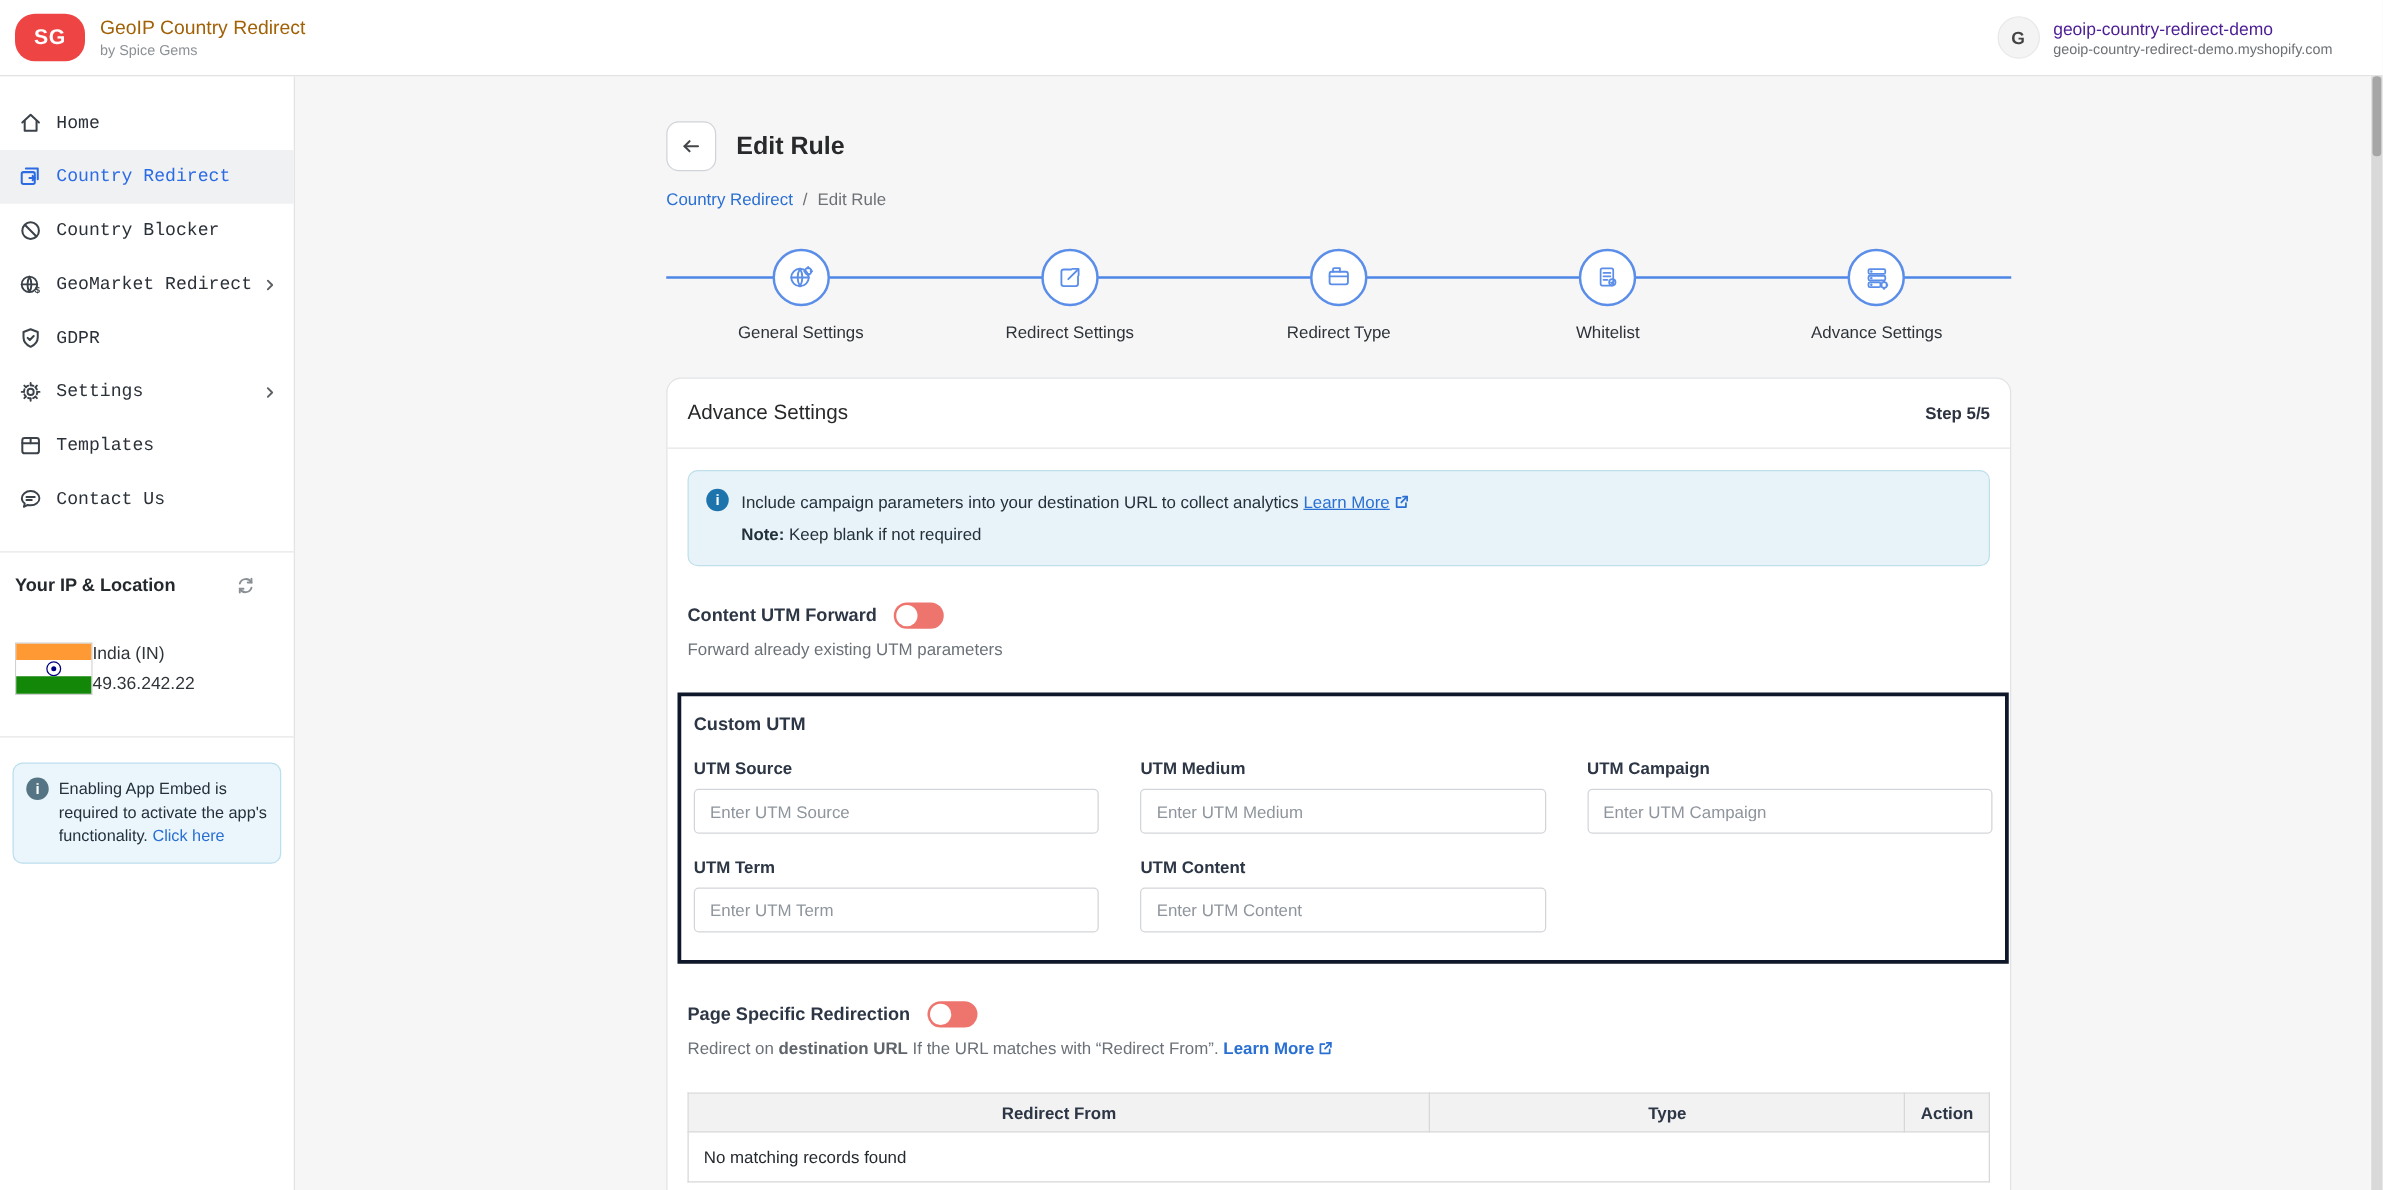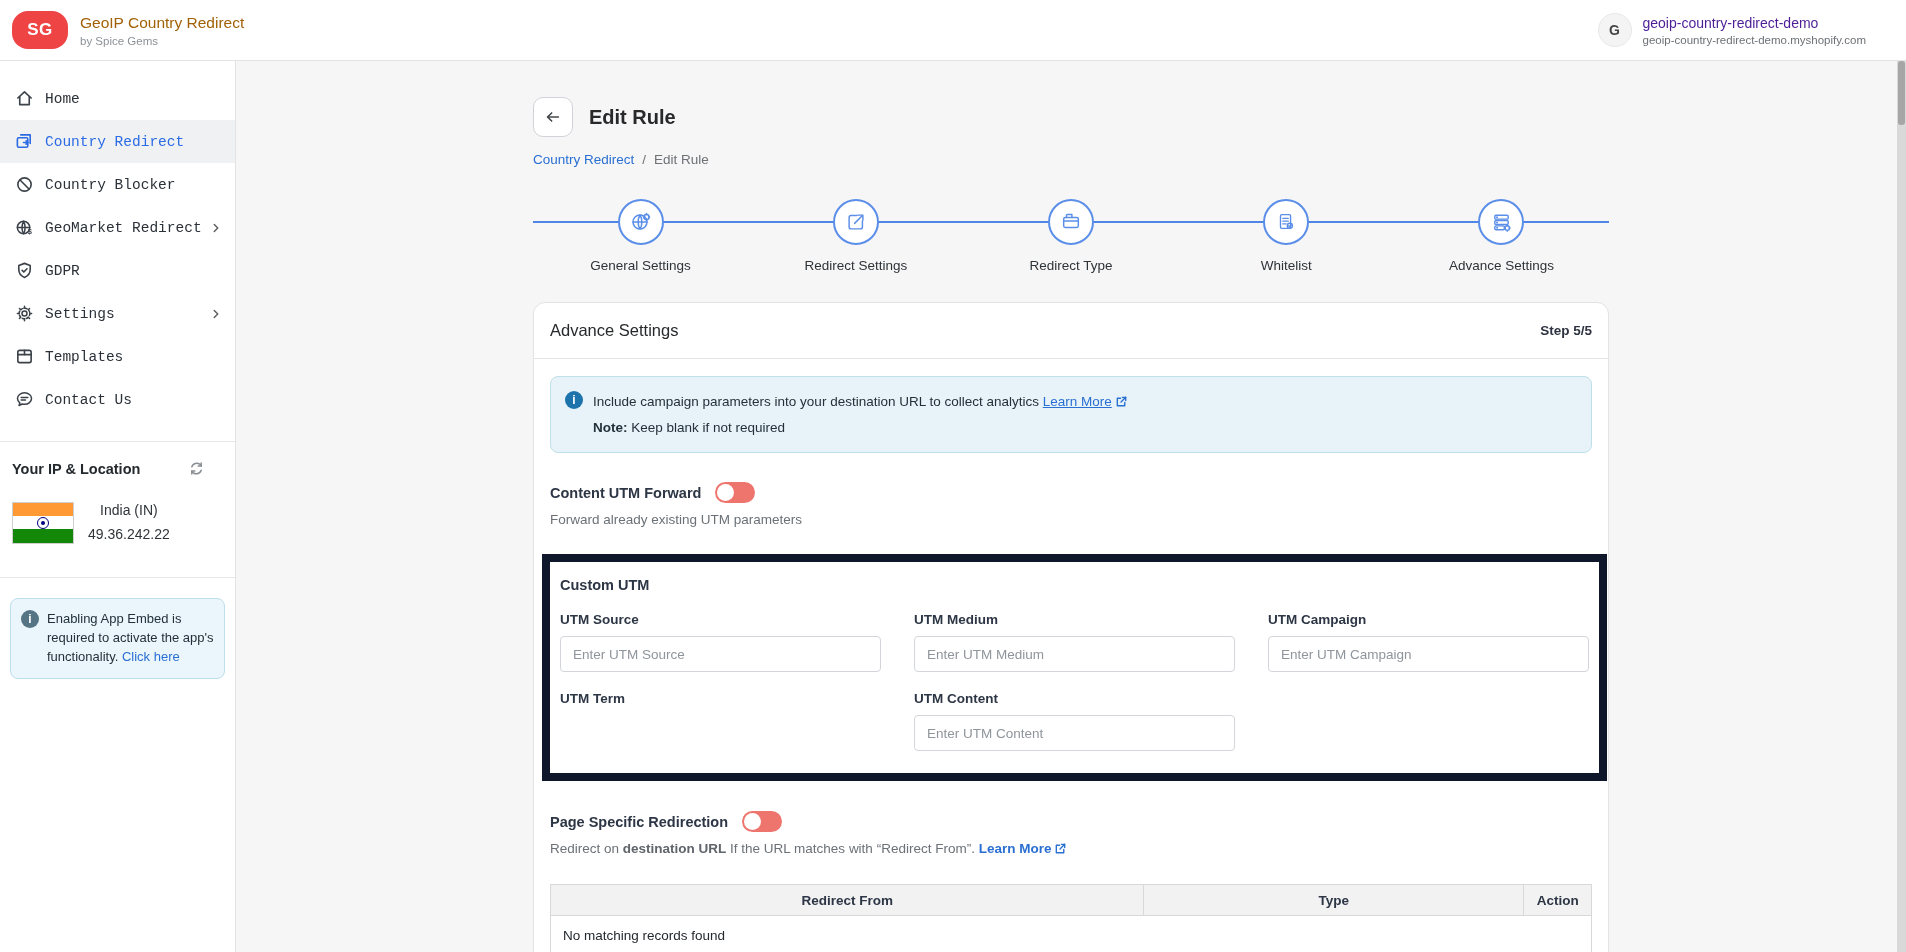--- a/index.html
+++ b/index.html
@@ -28,21 +28,21 @@
               font-size:14.5px; color:#2b3138; position:relative; }
   .nav-item.active { background:#f0f1f3; color:#2b6be4; }
   .nav-icon { width:20px; height:20px; display:flex; align-items:center; justify-content:center; flex:0 0 20px; }
   .nav-icon svg { stroke:#3b4249; }
   .nav-item.active .nav-icon svg { stroke:#2b6be4; }
   .nav-chevron { position:absolute; right:12px; top:50%; transform:translateY(-50%); display:flex; }
   .sb-divider { border-top:1px solid #e6e6e6; margin-top:20px; }
   .ip-block { padding:18px 12px 0 12px; }
   .ip-head-row { display:flex; align-items:center; justify-content:space-between; }
   .ip-heading { font-size:14.5px; font-weight:700; color:#24292e; }
-  .ip-body { display:flex; align-items:center; gap:14px; margin-top:22px;text-align:center; }
+  .ip-body { display:flex; align-items:center; margin-top:34px; }
   .flag { width:62px; height:42px; border:1px solid #cfcfcf; display:flex; flex-direction:column; }
   .flag .saffron { flex:1; background:#ff9933; }
   .flag .white { flex:1; background:#ffffff; display:flex; align-items:center; justify-content:center; }
   .flag .green { flex:1; background:#138808; }
   .chakra { width:12px; height:12px; border:1.5px solid #000080; border-radius:50%;
             display:flex; align-items:center; justify-content:center; }
   .chakra i { width:4px; height:4px; background:#000080; border-radius:50%; display:block; }
   .ip-lines { font-size:14px; color:#30353a; line-height:1.7; }
   .sb-divider2 { border-top:1px solid #e6e6e6; margin-top:30px; }
   .notice { margin:20px 10px 0 10px; background:#eaf6fb; border:1px solid #bcdeed; border-radius:8px;
@@ -89,21 +89,21 @@
   .ext-icon { display:inline-block; vertical-align:-2px; margin-left:3px; }
 
   .section-label-row { display:flex; align-items:center; gap:14px; margin-top:29px; }
   .section-label { font-size:14.5px; font-weight:700; color:#2d3645; }
   .toggle { width:40px; height:21px; background:#ee756d; border-radius:11px; position:relative; cursor:pointer; }
   .toggle .knob { position:absolute; left:2px; top:2px; width:17px; height:17px; background:#fff; border-radius:50%; }
   .section-desc { margin-top:9px; font-size:13.5px; color:#6b7177; }
   .section-desc b { color:#5f656b; }
   .section-desc a { color:#2a6fd2; font-weight:700; text-decoration:none; cursor:pointer; }
 
-  .custom-utm { margin:27px -15px 0 -8px; border:8px solid #0f172a; padding:9px 10px 22px 10px; }
+  .custom-utm { margin:27px -15px 0 -8px; border:3px solid #0f172a; padding:9px 10px 22px 10px; }
   .cu-heading { font-size:14.5px; font-weight:700; color:#2d3645; margin-top:6px; }
   .cu-grid { display:grid; grid-template-columns:repeat(3,1fr); column-gap:33px; row-gap:19px; margin-top:19px; }
   .field label { display:block; font-size:13.5px; font-weight:700; color:#2d3645; }
   .field input { margin-top:9px; width:100%; height:36px; border:1px solid #d2d5d9; border-radius:4px;
                  padding:0 12px; font-size:13.5px; color:#202223; outline:none; background:#fff;
                  font-family:"Liberation Sans", sans-serif; }
   .field input::placeholder { color:#8f959c; }
 
   
   table.redirects { width:100%; margin-top:26px; border-collapse:collapse; font-size:13.5px; }
@@ -404,20 +404,21 @@
             <div class="field">
               <label>UTM Medium</label>
               <input type="text" placeholder="Enter UTM Medium" style="">
             </div>
             <div class="field">
               <label>UTM Campaign</label>
               <input type="text" placeholder="Enter UTM Campaign" style="">
             </div>
             <div class="field">
               <label>UTM Term</label>
+              <input type="text" placeholder="Enter UTM Term" style="">
             </div>
             <div class="field">
               <label>UTM Content</label>
               <input type="text" placeholder="Enter UTM Content" style="">
             </div>
             <div></div>
           </div>
         </div>
 
         <div class="section-label-row" style="margin-top:30px;">

